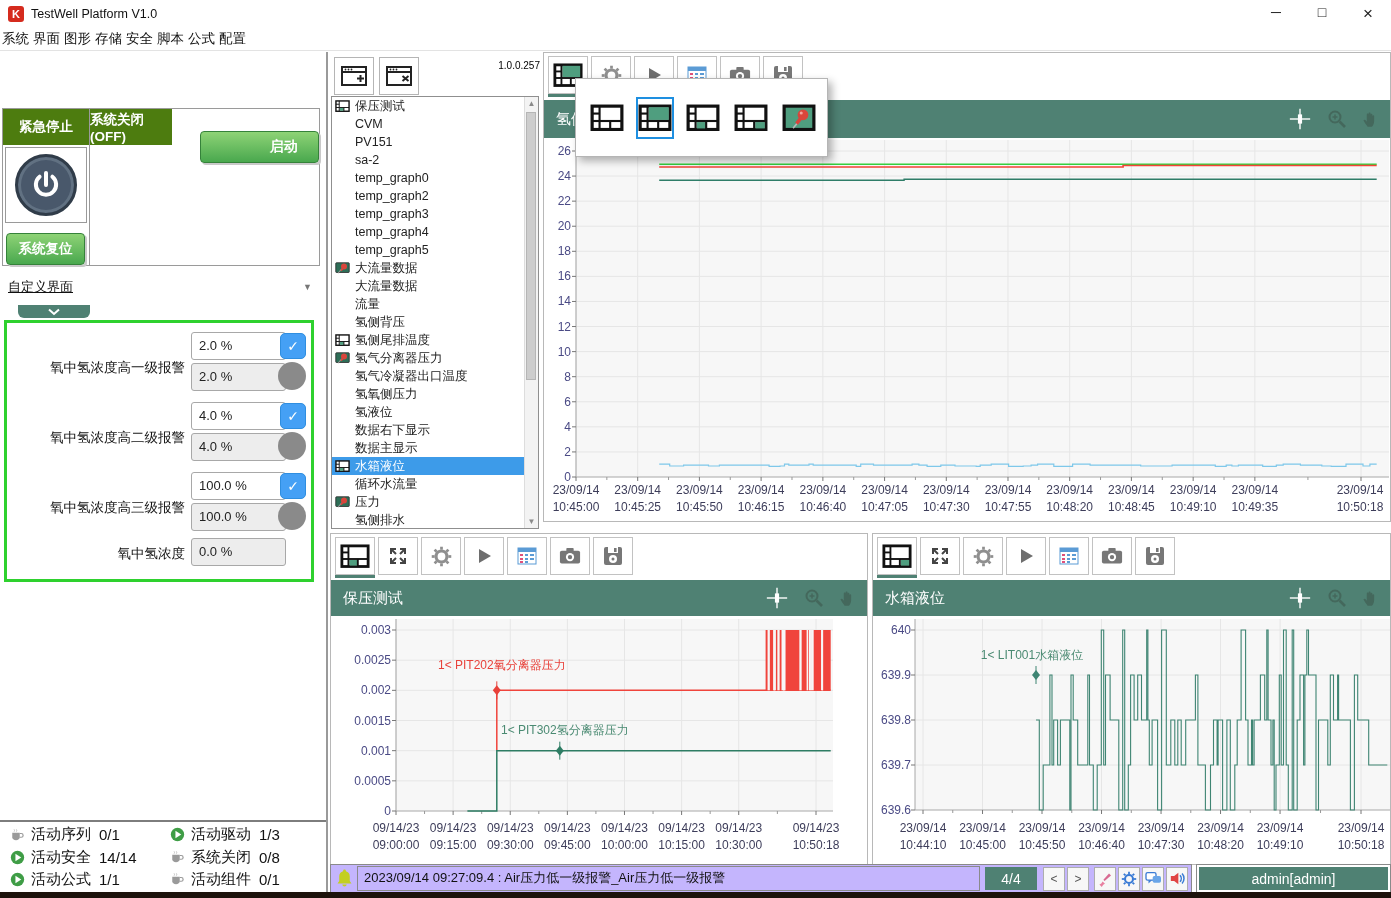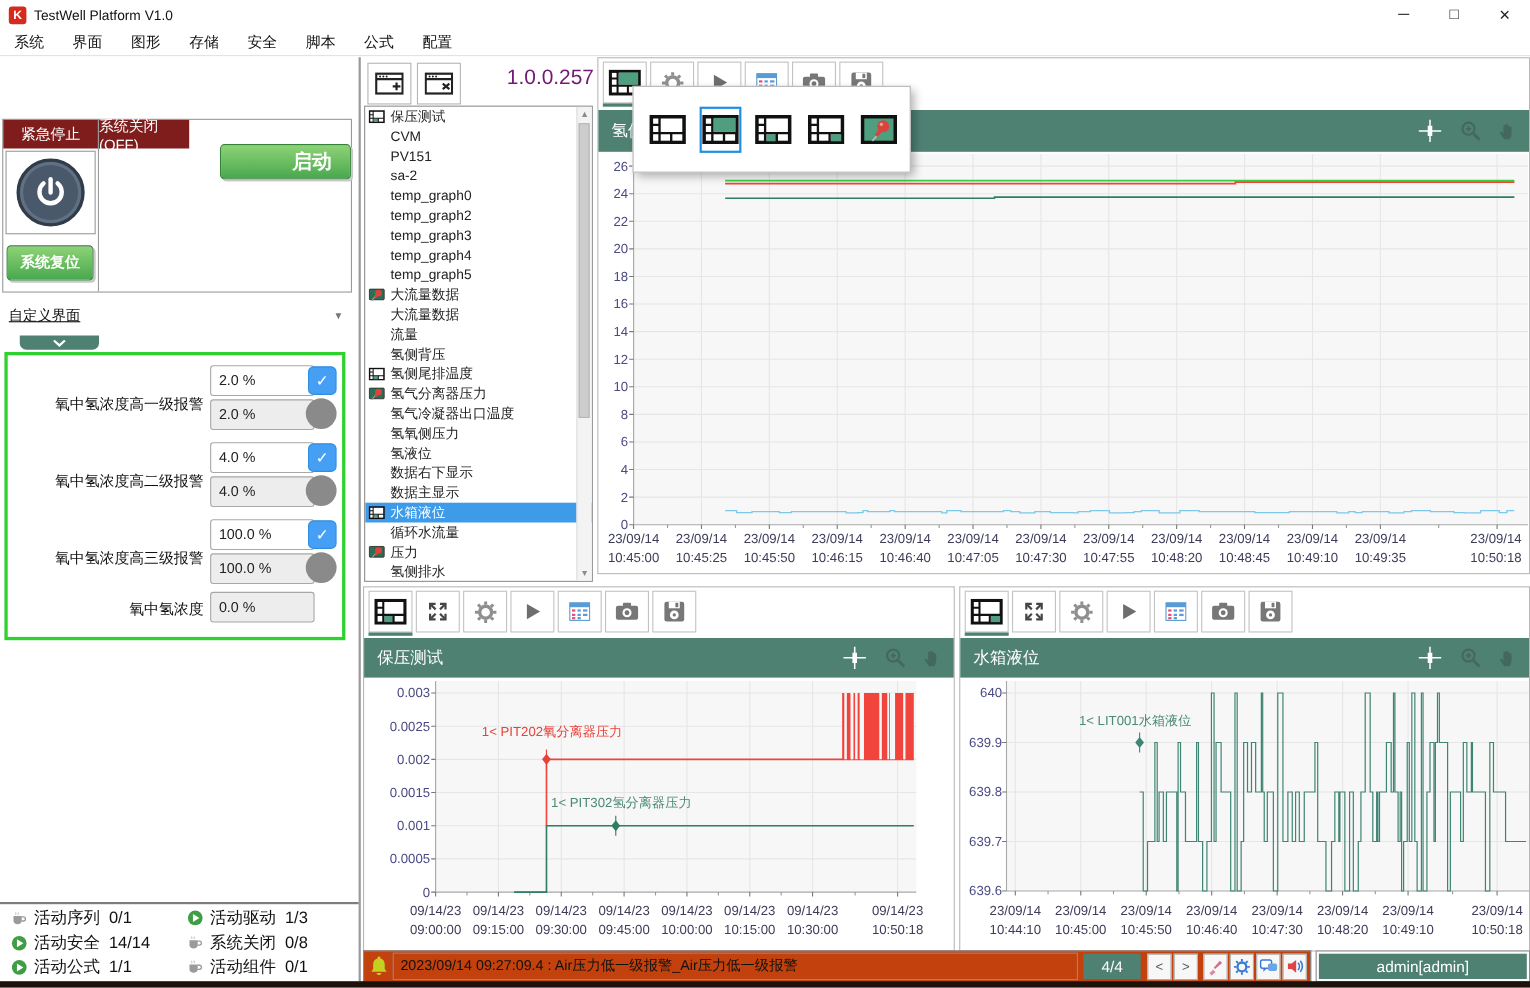--- a/index.html
+++ b/index.html
@@ -6,54 +6,54 @@
     font-family:"Liberation Sans","DejaVu Sans",sans-serif;background:#fff;position:relative;}
   .abs{position:absolute;}
   
   .titlebar{left:0;top:0;width:1391px;height:27px;display:flex;align-items:center;padding-left:8px;box-sizing:border-box;background:#fff;}
   .applogo{width:16px;height:16px;background:#D52B1E;border-radius:3px;color:#fff;font-weight:bold;font-size:11px;display:flex;align-items:center;justify-content:center;margin-right:7px;}
   .apptitle{font-size:12.5px;color:#111;}
   .winctl{margin-left:auto;display:flex;}
   .winctl span{width:46px;text-align:center;font-size:14px;color:#222;cursor:default;}
   
   .menubar{left:0;top:27px;width:1391px;height:24px;display:flex;align-items:center;border-bottom:1px solid #e3e3e3;box-sizing:border-box;}
-  .menu-item{font-size:13.5px;color:#111;padding:0 13px;}
+  .menu-item{font-size:13.5px;color:#111;padding:0 2px;}
   
   .sidebar{left:0;top:52px;width:328px;height:840px;border-right:2px solid #9a9a9a;box-sizing:border-box;background:#fff;}
   .banner{position:absolute;left:0;top:0;width:100%;height:53px;background:#2FBE90;color:#fff;}
   .brandname{position:absolute;left:52px;top:6px;font-size:30px;font-weight:800;letter-spacing:.5px;}
   .tagline{position:absolute;left:186px;top:15px;font-size:15px;letter-spacing:2px;}
   .brandver{position:absolute;left:216px;top:35px;font-size:11px;color:#dff7ed;}
   .ctrlwrap{position:absolute;left:2px;top:56px;width:318px;height:158px;border:1px solid #9a9a9a;box-sizing:border-box;display:flex;}
   .ctrl-left{width:87px;border-right:1px solid #9a9a9a;box-sizing:border-box;display:flex;flex-direction:column;}
   .ctrl-right{flex:1;display:flex;}
-  .teal-hdr{height:26px;background:#7f1d1d;color:#fff;font-size:13.5px;font-weight:normal;display:flex;align-items:center;justify-content:center;}
+  .teal-hdr{height:36px;background:#4d7c0f;color:#fff;font-size:13.5px;font-weight:bold;display:flex;align-items:center;justify-content:center;}
   .power-box{margin:2px;height:74px;border:1px solid #9a9a9a;display:flex;align-items:center;justify-content:center;}
   .power-btn{width:56px;height:56px;border-radius:50%;background:#49586b;border:3px solid #303c49;box-shadow:inset 0 0 0 3px #617182;display:flex;align-items:center;justify-content:center;}
   .greenbtn{background:linear-gradient(#8ed376,#49a84e);border:1px solid #35823a;border-radius:4px;color:#fff;font-weight:bold;font-size:13.5px;box-shadow:2px 2px 0 #c9c9c9;display:flex;align-items:center;justify-content:center;}
   .resetbtn{margin:8px 4px 0 3px;height:30px;}
-  .startbtn{margin:22px 0 0 28px;width:78px;height:30px;font-size:18px;padding-left:48px;}
+  .startbtn{margin:22px 0 0 28px;width:78px;height:30px;font-size:14px;padding-left:48px;}
   .customrow{position:absolute;left:0;top:222px;width:100%;height:26px;font-size:13px;color:#111;}
   .customrow .lab{position:absolute;left:8px;top:4px;text-decoration:underline;}
   .customrow .val{position:absolute;left:84px;top:4px;right:12px;border-bottom:1px solid #999;padding-bottom:5px;}
   .customrow .caret{position:absolute;right:14px;top:8px;font-size:9px;color:#777;}
   .collapse-tab{position:absolute;left:18px;top:253px;width:72px;height:13px;background:#4F8173;border-radius:0 0 6px 6px;display:flex;align-items:center;justify-content:center;}
   .greenbox{position:absolute;left:4px;top:268px;width:310px;height:262px;border:3px solid #2ED12E;box-sizing:border-box;background:#fff;}
   .gb-label{position:absolute;left:0;width:178px;text-align:right;font-size:13.5px;color:#111;}
   .gb-input{position:absolute;left:184px;width:86px;height:26px;border:1px solid #a8a8a8;border-radius:3px;font-size:13px;line-height:26px;padding-left:7px;background:#fff;color:#222;box-sizing:content-box;}
   .gb-input.dim{background:#ededed;}
   .gb-check{position:absolute;left:273px;width:24px;height:24px;background:#45A0F5;border:1px solid #2F8EE0;border-radius:5px;color:#fff;font-size:14px;display:flex;align-items:center;justify-content:center;}
   .gb-circle{position:absolute;left:271px;width:28px;height:28px;border-radius:50%;background:#8a8a8a;}
   .activity{position:absolute;left:0;top:768px;width:326px;height:70px;border-top:2px solid #7d7d7d;display:grid;grid-template-columns:160px 1fr;align-content:space-evenly;font-size:15px;color:#111;}
   .act-item{display:flex;align-items:center;gap:6px;padding-left:10px;}
   .act-item .val{margin-left:2px;}
   
   .winbtns{left:334px;top:57px;display:flex;gap:5px;}
   .winbtn{width:38px;height:36px;border:1px solid #b5b5b5;background:#fff;display:flex;align-items:center;justify-content:center;}
-  .version257{left:430px;top:60px;width:110px;text-align:right;font-size:19px;color:#701a75;}
+  .version257{left:430px;top:60px;width:110px;text-align:right;font-size:10px;color:#000000;}
   .tree{left:331px;top:96px;width:208px;height:433px;border:1px solid #8f8f8f;background:#fff;overflow:hidden;font-size:12.5px;color:#222;box-sizing:border-box;}
   .tree-item{height:18px;display:flex;align-items:center;padding-left:3px;white-space:nowrap;}
   .tree-item.sel{background:#3D9BE9;color:#fff;}
   .tree-icon{width:20px;display:flex;align-items:center;flex:none;}
   .tree-sb{position:absolute;right:0;top:0;width:13px;height:100%;background:#f3f3f3;border-left:1px solid #ddd;}
   .tree-sb .arr{position:absolute;left:0;width:13px;text-align:center;font-size:8px;color:#8a8a8a;}
   .tree-sb .thumb{position:absolute;left:1px;top:15px;width:10px;height:268px;background:#cdcdcd;border:1px solid #b5b5b5;box-sizing:border-box;}
   
   .panel{border:1px solid #b8b8b8;box-sizing:border-box;background:#fff;}
   .panel-toolbar{position:absolute;display:flex;}
@@ -61,21 +61,21 @@
   .tb-btn.tb-active::after{content:'';position:absolute;left:-1px;right:-1px;bottom:-4px;height:3px;background:#4F8173;}
   .chart-header{position:absolute;left:0;background:#4F8173;color:#fff;font-size:15px;display:flex;align-items:center;}
   .chart-header .ttl{padding-left:12px;}
   .hdr-icons{margin-left:auto;display:flex;gap:15px;align-items:center;padding-right:10px;}
   .chart-svg{position:absolute;}
   
   .popup{left:575px;top:78px;width:253px;height:79px;background:#fff;border:1px solid #b5b5b5;box-shadow:4px 4px 8px rgba(0,0,0,.3);display:flex;align-items:center;gap:10px;padding:0 12px;box-sizing:border-box;z-index:50;}
   .pop-opt{width:40px;height:38px;display:flex;align-items:center;justify-content:center;border:2px solid transparent;}
   .pop-opt.sel{border:2px solid #1E8FE0;}
   
-  .statusbar{left:330px;top:864px;width:862px;height:29px;border:1px solid #8a8a8a;box-sizing:border-box;background:#c2410c;display:flex;align-items:center;}
+  .statusbar{left:330px;top:864px;width:862px;height:29px;border:1px solid #8a8a8a;box-sizing:border-box;background:#c4b5fd;display:flex;align-items:center;}
   .alarm-msg{flex:1;height:23px;border:1px solid #8a8a8a;margin-left:4px;font-size:13px;line-height:22px;padding-left:6px;color:#111;overflow:hidden;white-space:nowrap;}
   .pagebadge{width:52px;height:23px;background:#4F8173;color:#fff;font-size:14px;display:flex;align-items:center;justify-content:center;margin-left:5px;}
   .sb-btn{width:20px;height:22px;border:1px solid #adadad;background:#f7f7f7;display:flex;align-items:center;justify-content:center;margin-left:2px;font-size:12px;color:#555;}
   .adminbox{left:1196px;top:864px;width:195px;height:29px;border:1px solid #8a8a8a;box-sizing:border-box;background:#fff;padding:2px;}
   .adminbox .inner{width:100%;height:100%;background:#4F8173;color:#fff;font-size:14px;display:flex;align-items:center;justify-content:center;box-sizing:border-box;}
   .darkstrip{left:0;top:892px;width:1391px;height:6px;background:#1d120b;}
 </style>
 </head>
 <body>
 

